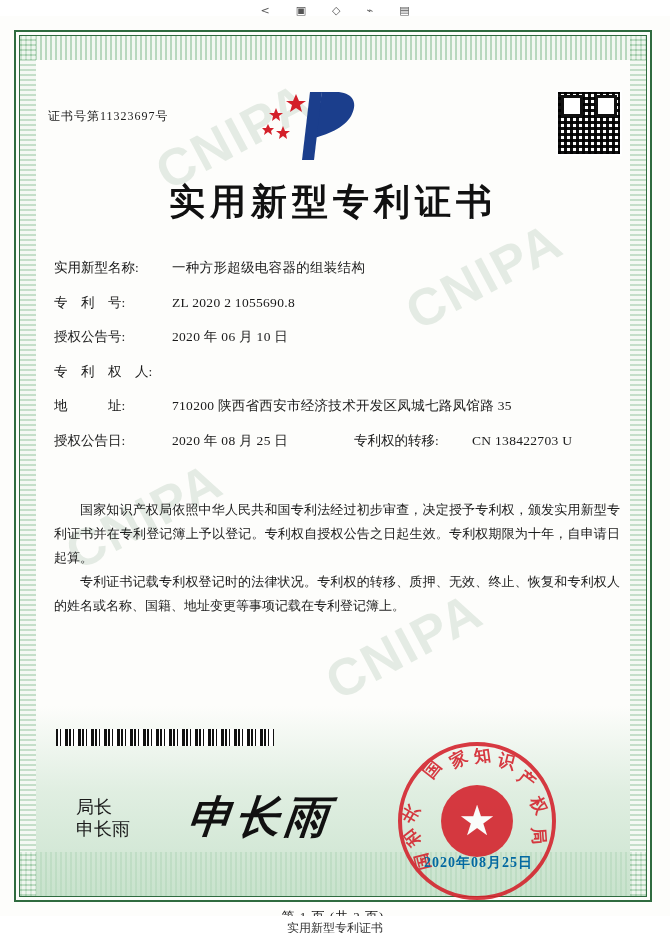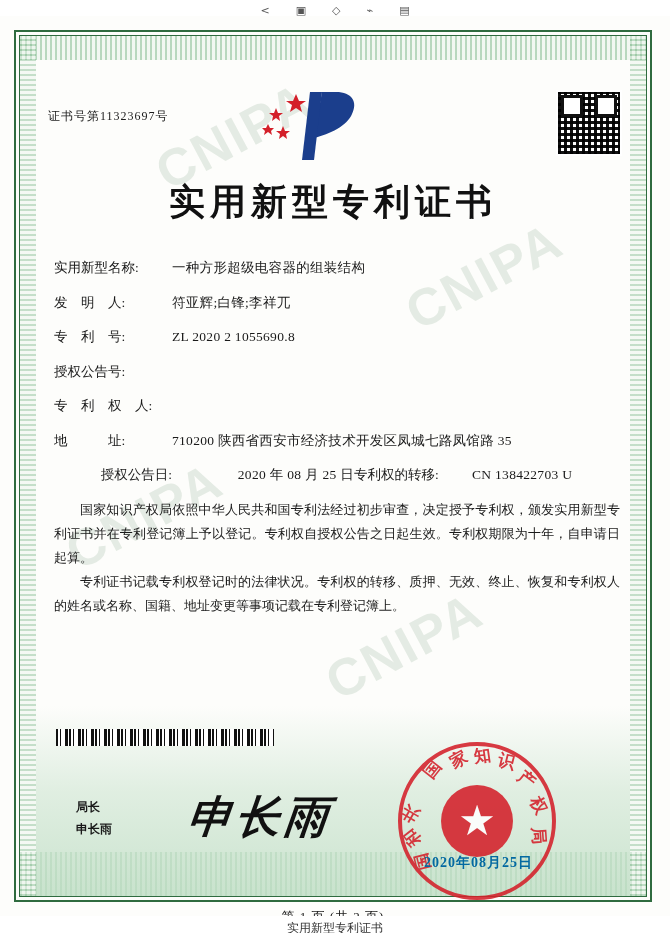--- a/index.html
+++ b/index.html
@@ -182,21 +182,21 @@
   }
   .val2 {
     margin-top: 6px;
     margin-left: 14px;
   }
   .row-split {
     display: flex;
     margin-bottom: 14px;
     font-size: 13.5px;
   }
-  .split-left { width: 300px; display: flex; text-align: right; }
+  .split-left { width: 300px; display: flex; }
   .split-left .lbl { width: 118px; }
   .split-right { display: flex; }
   .split-right .lbl { width: 118px; }
 
   .para {
     position: absolute;
     top: 462px; left: 34px;
     width: 566px;
     font-size: 13px;
     line-height: 24px;
@@ -209,22 +209,22 @@
     top: 693px; left: 36px;
     width: 218px; height: 17px;
     background: repeating-linear-gradient(90deg,
       #111 0 2px, #fff 2px 4px, #111 4px 5px, #fff 5px 9px,
       #111 9px 12px, #fff 12px 13px);
   }
 
   .signer {
     position: absolute;
     top: 760px; left: 56px;
-    font-size: 12px;
-    font-weight: bold;
+    font-size: 18px;
+    font-weight: normal;
     line-height: 22px;
   }
   .signature {
     position: absolute;
     top: 752px; left: 168px;
     font-size: 44px;
     font-family: "Liberation Serif", serif;
     font-style: italic;
     font-weight: bold;
     color: #111;
@@ -347,32 +347,29 @@
 
     <div class="title">实用新型专利证书</div>
 
     <div class="fields">
 
       <div class="row">
         <div class="lbl">实用新型名称:</div>
         <div class="val">一种方形超级电容器的组装结构</div>
       </div>
 
-      <div class="row">
-        <div class="lbl">发　明　人:</div>
-        <div class="val">符亚辉;白锋;李祥兀</div>
-      </div>
 
       <div class="row">
         <div class="lbl">专　利　号:</div>
         <div class="val">ZL 2020 2 1055690.8</div>
       </div>
 
       <div class="row">
         <div class="lbl">授权公告号:</div>
+        <div class="val">2020 年 06 月 10 日</div>
       </div>
 
       <div class="row">
         <div class="lbl">专　利　权　人:</div>
       </div>
 
       <div class="row">
         <div class="lbl">地　　　址:</div>
         <div class="val">
           <div>710200  陕西省西安市经济技术开发区凤城七路凤馆路 35</div>

